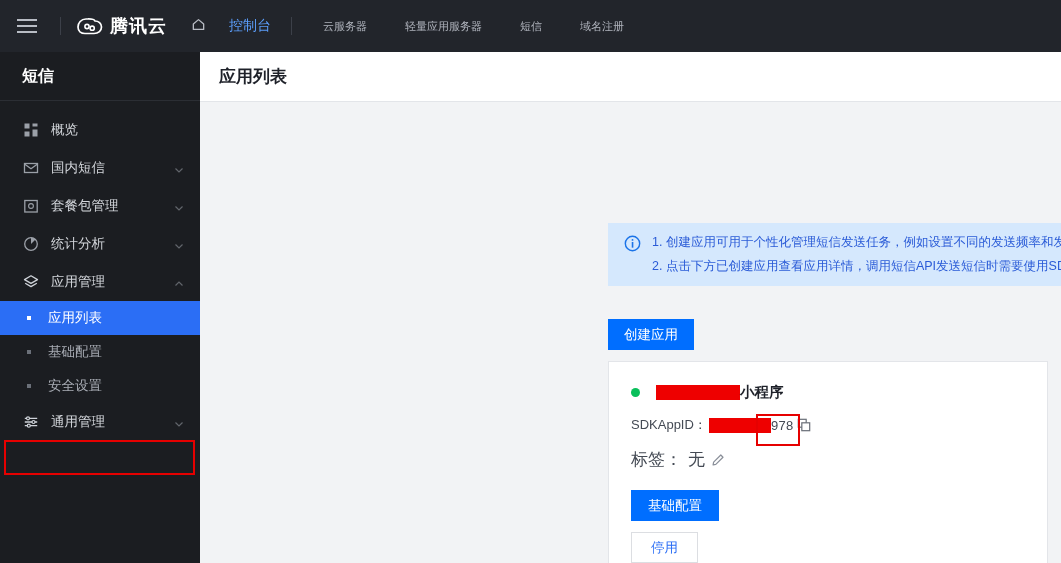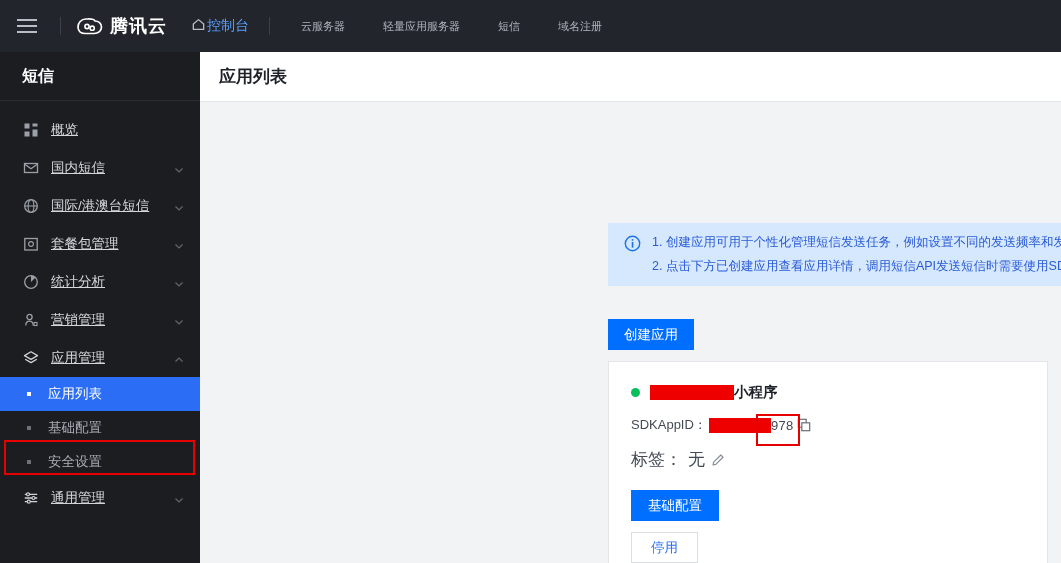--- a/index.html
+++ b/index.html
@@ -17,21 +17,21 @@
   }
   .hamburger {
     width:54px; height:52px; display:flex; flex-direction:column;
     align-items:center; justify-content:center; gap:4px; cursor:pointer;
   }
   .hamburger span { display:block; width:20px; height:2px; background:#b8bcc4; }
   .nav-divider { width:1px; height:18px; background:#3c4049; margin:0 6px; }
   .brand { display:flex; align-items:center; gap:7px; padding:0 10px; cursor:pointer; }
   .brand-logo { width:26px; height:20px; }
   .brand-text { color:#ffffff; font-size:18px; font-weight:bold; letter-spacing:1px; }
-  .console { display:flex; align-items:center; gap:1px; padding:0 14px; cursor:pointer; }
+  .console { display:flex; align-items:center; gap:23px; padding:0 14px; cursor:pointer; }
   .console-label { color:#5b9cf8; font-size:14px; }
   .nav-links { display:flex; align-items:center; margin-left:6px; }
   .nav-link {
     color:#b0b4bd; font-size:11px; padding:0 19px; cursor:pointer; white-space:nowrap;
   }
 
   
   .body { flex:1; display:flex; min-height:0; }
 
   
@@ -40,21 +40,21 @@
     display:flex; flex-direction:column; overflow:hidden;
   }
   .sidebar-title {
     height:49px; display:flex; align-items:center; padding-left:22px;
     color:#ffffff; font-size:16px; font-weight:bold;
     border-bottom:1px solid #2b2e34; flex:0 0 49px;
   }
   .menu { padding-top:10px; }
   .menu-item {
     display:flex; align-items:center; height:38px; padding:0 16px 0 22px;
-    color:#d3d6db; font-size:13.5px; cursor:pointer; position:relative;text-decoration:underline;
+    color:#d3d6db; font-size:13.5px; cursor:pointer; position:relative;
   }
   .menu-icon {
     width:17px; height:17px; margin-right:12px; flex:0 0 17px;
     display:flex; align-items:center; justify-content:center;
   }
   .menu-icon svg { display:block; }
   .menu-label { flex:1; white-space:nowrap; }
   .chev { width:10px; height:10px; flex:0 0 10px; opacity:.55; }
   .submenu-item {
     display:flex; align-items:center; height:34px; padding-left:27px;
@@ -92,21 +92,21 @@
     background:#006eff; color:#fff; font-size:13.5px; border:none; cursor:pointer;
     display:flex; align-items:center; justify-content:center;
     font-family:"Liberation Sans","DejaVu Sans",sans-serif;
   }
 
   .card {
     position:absolute; left:408px; top:259px; width:440px; height:209px;
     background:#ffffff; border:1px solid #e3e5e9;
   }
   .card-inner { padding:21px 0 0 22px; }
-  .card-name-row { display:flex; align-items:center; gap:10px; margin-bottom:14px; }
+  .card-name-row { display:flex; align-items:center; gap:16px; margin-bottom:14px; }
   .status-dot { width:9px; height:9px; border-radius:50%; background:#0abf5b; flex:0 0 9px; }
   .redact { background:#ee0000; display:inline-block; height:15px; vertical-align:-2px; }
   .redact-name { width:84px; }
   .redact-id { width:62px; }
   .card-name { font-size:14.5px; color:#1e2129; font-weight:bold; display:flex; align-items:center; }
   .card-row { display:flex; align-items:center; font-size:13px; color:#444a54; margin-bottom:14px; }
   .sdk-label { margin-right:2px; }
   .sdk-tail { letter-spacing:.3px; }
   .copy-icon { margin-left:4px; cursor:pointer; display:inline-flex; }
   .tag-row { display:flex; align-items:center; gap:6px; font-size:17px; color:#444a54; margin-bottom:19px; }
@@ -190,35 +190,20 @@
             </svg>
           </span>
           <span class="menu-label">国内短信</span>
           <span class="chev">
             <svg width="10" height="10" viewBox="0 0 10 10">
                 <path d="M1.5 3.5 L5 7 L8.5 3.5" fill="none" stroke="#9ba0a8" stroke-width="1.2"></path>
               </svg>
           </span>
         </div>
 
-        <div class="menu-item">
-          <span class="menu-icon">
-            <svg width="16" height="16" viewBox="0 0 16 16">
-              <circle cx="8" cy="8" r="6.3" fill="none" stroke="#9ba0a8" stroke-width="1.3"></circle>
-              <ellipse cx="8" cy="8" rx="2.9" ry="6.3" fill="none" stroke="#9ba0a8" stroke-width="1.1"></ellipse>
-              <path d="M1.8 8 L14.2 8" stroke="#9ba0a8" stroke-width="1.1"></path>
-            </svg>
-          </span>
-          <span class="menu-label">国际/港澳台短信</span>
-          <span class="chev">
-            <svg width="10" height="10" viewBox="0 0 10 10">
-                <path d="M1.5 3.5 L5 7 L8.5 3.5" fill="none" stroke="#9ba0a8" stroke-width="1.2"></path>
-              </svg>
-          </span>
-        </div>
 
         <div class="menu-item">
           <span class="menu-icon">
             <svg width="16" height="16" viewBox="0 0 16 16">
               <rect x="1.8" y="2.5" width="12.4" height="11.5" fill="none" stroke="#9ba0a8" stroke-width="1.3"></rect>
               <circle cx="8" cy="8" r="2.4" fill="none" stroke="#9ba0a8" stroke-width="1.1"></circle>
             </svg>
           </span>
           <span class="menu-label">套餐包管理</span>
           <span class="chev">
@@ -236,35 +221,20 @@
             </svg>
           </span>
           <span class="menu-label">统计分析</span>
           <span class="chev">
             <svg width="10" height="10" viewBox="0 0 10 10">
                 <path d="M1.5 3.5 L5 7 L8.5 3.5" fill="none" stroke="#9ba0a8" stroke-width="1.2"></path>
               </svg>
           </span>
         </div>
 
-        <div class="menu-item">
-          <span class="menu-icon">
-            <svg width="16" height="16" viewBox="0 0 16 16">
-              <circle cx="6.5" cy="5" r="2.6" fill="none" stroke="#9ba0a8" stroke-width="1.3"></circle>
-              <path d="M2.8 13.5 C2.8 10.6 4.5 9.2 6.5 9.2 C8.5 9.2 10.2 10.6 10.2 13.5" fill="none" stroke="#9ba0a8" stroke-width="1.3"></path>
-              <rect x="11" y="10.5" width="3" height="3" fill="none" stroke="#9ba0a8" stroke-width="1.1"></rect>
-            </svg>
-          </span>
-          <span class="menu-label">营销管理</span>
-          <span class="chev">
-            <svg width="10" height="10" viewBox="0 0 10 10">
-                <path d="M1.5 3.5 L5 7 L8.5 3.5" fill="none" stroke="#9ba0a8" stroke-width="1.2"></path>
-              </svg>
-          </span>
-        </div>
 
         <div class="menu-item">
           <span class="menu-icon">
             <svg width="16" height="16" viewBox="0 0 16 16">
               <path d="M8 1.8 L14.5 5.6 L8 9.4 L1.5 5.6 Z" fill="none" stroke="#cfd3d9" stroke-width="1.3" stroke-linejoin="round"></path>
               <path d="M2.2 9.2 L8 12.6 L13.8 9.2" fill="none" stroke="#cfd3d9" stroke-width="1.3" stroke-linejoin="round"></path>
             </svg>
           </span>
           <span class="menu-label">应用管理</span>
           <span class="chev">

